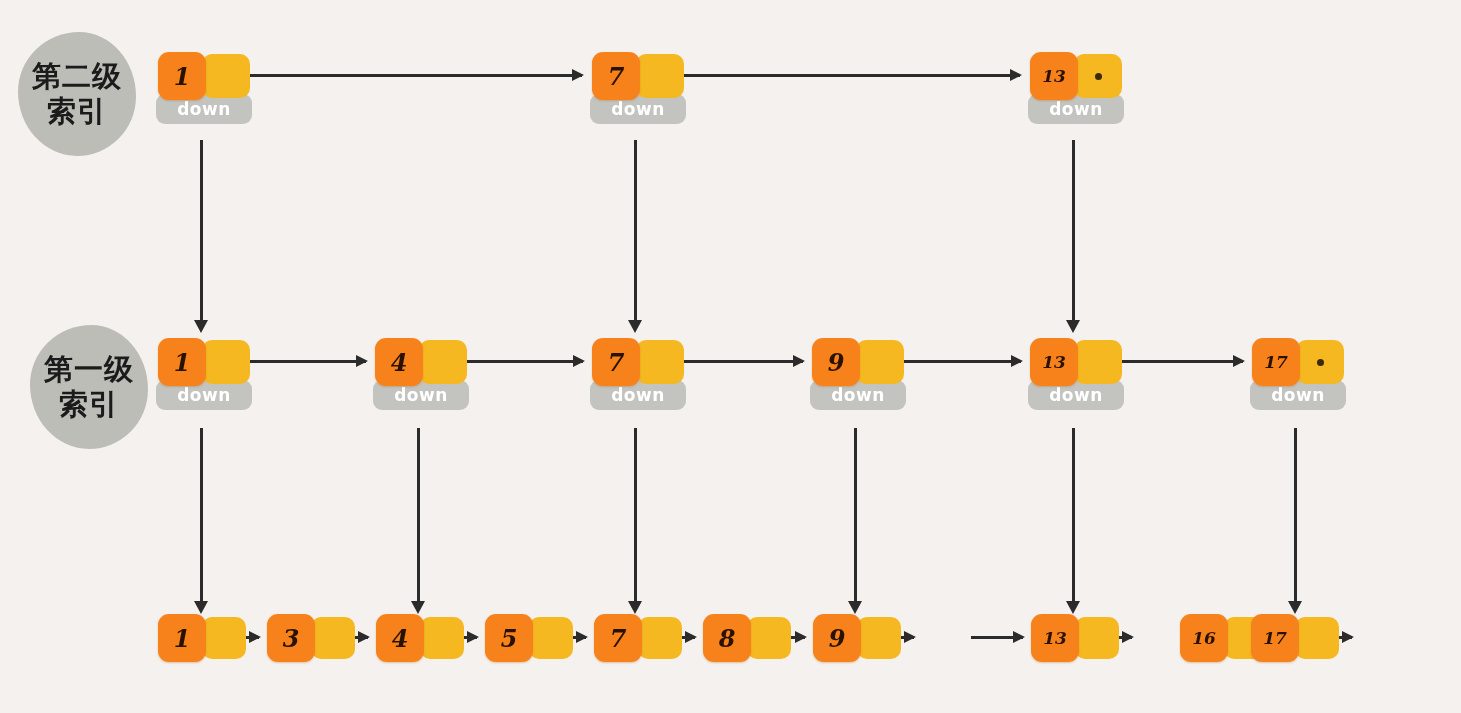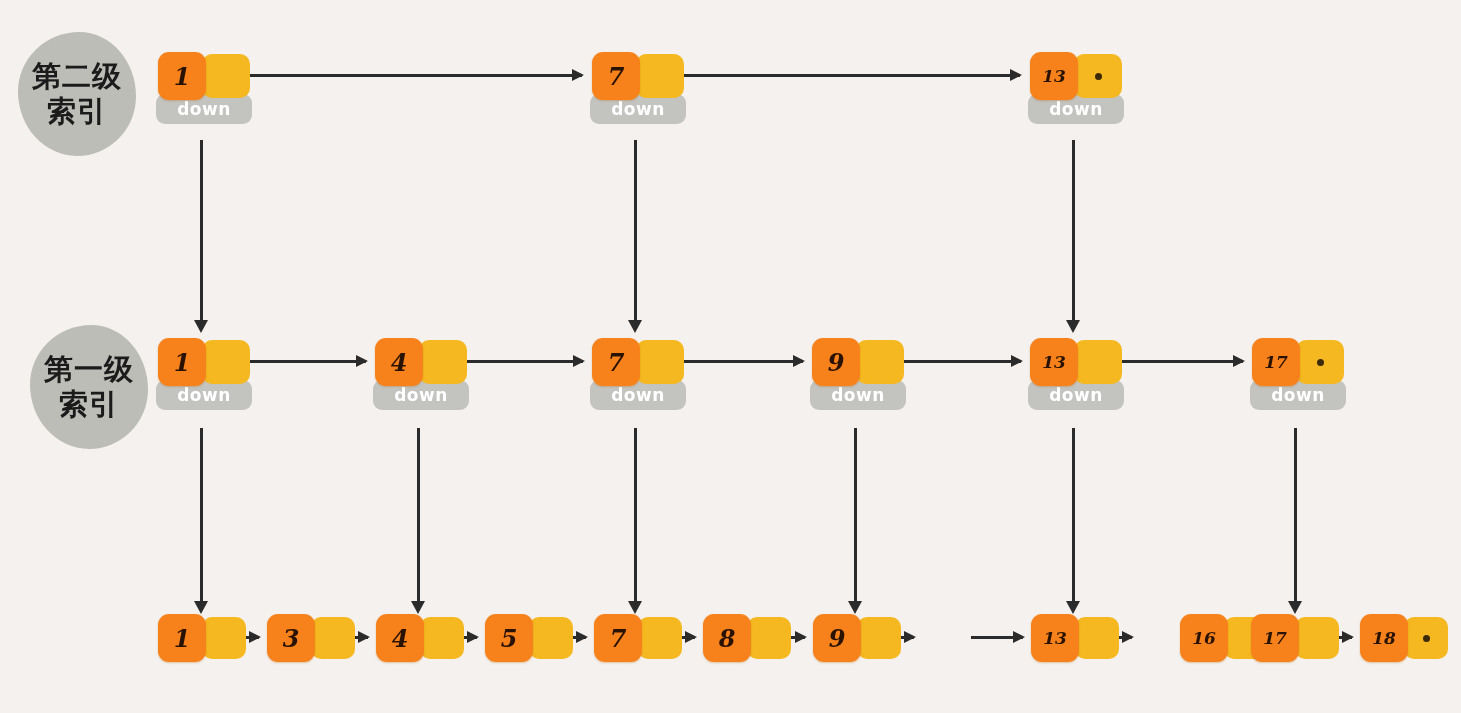--- a/index.html
+++ b/index.html
@@ -246,28 +246,20 @@
       <div class="val-box narrow">16</div>
       <div class="ptr-box small"></div>
     </div>
   </div>
   <div class="node" style="left:1251px;top:614px;">
     <div class="node-boxes">
       <div class="val-box narrow">17</div>
       <div class="ptr-box small"></div>
     </div>
   </div>
-  <div class="node" style="left:1360px;top:614px;">
-    <div class="node-boxes">
-      <div class="val-box narrow">18</div>
-      <div class="ptr-box small">
-        <div class="null-dot"></div>
-      </div>
-    </div>
-  </div>
 
   <div class="harrow" style="left:207px;top:636px;width:52px;"></div>
   <div class="harrow" style="left:316px;top:636px;width:52px;"></div>
   <div class="harrow" style="left:425px;top:636px;width:52px;"></div>
   <div class="harrow" style="left:534px;top:636px;width:52px;"></div>
   <div class="harrow" style="left:643px;top:636px;width:52px;"></div>
   <div class="harrow" style="left:752px;top:636px;width:53px;"></div>
   <div class="harrow" style="left:862px;top:636px;width:52px;"></div>
   <div class="harrow" style="left:971px;top:636px;width:52px;"></div>
   <div class="harrow" style="left:1080px;top:636px;width:52px;"></div>

